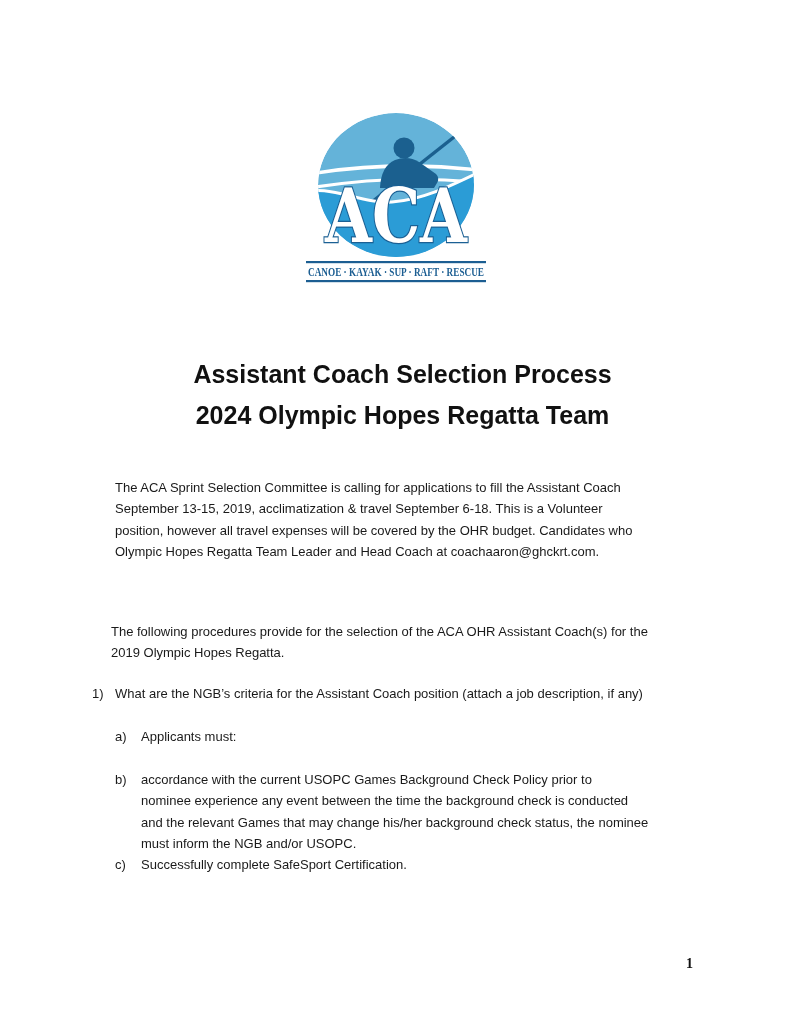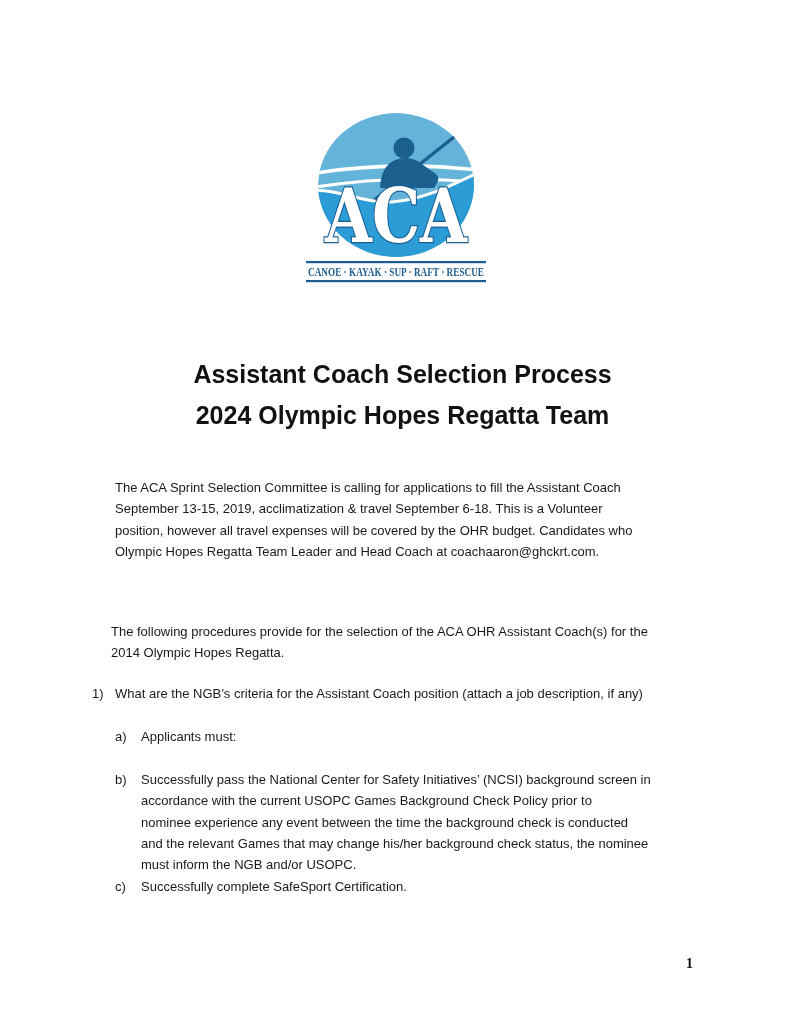--- a/index.html
+++ b/index.html
@@ -100,21 +100,21 @@
 
   <div class="abs intro-para">
     <div class="line">The ACA Sprint Selection Committee is calling for applications to fill the Assistant Coach</div>
     <div class="line">September 13-15, 2019, acclimatization &amp; travel September 6-18. This is a Volunteer</div>
     <div class="line">position, however all travel expenses will be covered by the OHR budget. Candidates who</div>
     <div class="line">Olympic Hopes Regatta Team Leader and Head Coach at coachaaron@ghckrt.com.</div>
   </div>
 
   <div class="abs procedures">
     <div class="line">The following procedures provide for the selection of the ACA OHR Assistant Coach(s) for the</div>
-    <div class="line">2014 Olympic Hopes Regatta.</div>
+    <div class="line">2019 Olympic Hopes Regatta.</div>
   </div>
 
   <div class="abs question-1 flex-row">
     <div class="label-col q-label">1)</div>
     <div class="line">What are the NGB’s criteria for the Assistant Coach position (attach a job description, if any)</div>
   </div>
 
   <div class="abs sublist">
 
     <div class="flex-row">
@@ -122,21 +122,20 @@
       <div>
         <div class="line">Applicants must:</div>
       </div>
     </div>
 
     <div class="spacer-line"></div>
 
     <div class="flex-row">
       <div class="label-col sub-label">b)</div>
       <div>
-        <div class="line">Successfully pass the National Center for Safety Initiatives’ (NCSI) background screen in</div>
         <div class="line">accordance with the current USOPC Games Background Check Policy prior to</div>
         <div class="line">nominee experience any event between the time the background check is conducted</div>
         <div class="line">and the relevant Games that may change his/her background check status, the nominee</div>
         <div class="line">must inform the NGB and/or USOPC.</div>
       </div>
     </div>
 
     <div class="flex-row">
       <div class="label-col sub-label">c)</div>
       <div>

